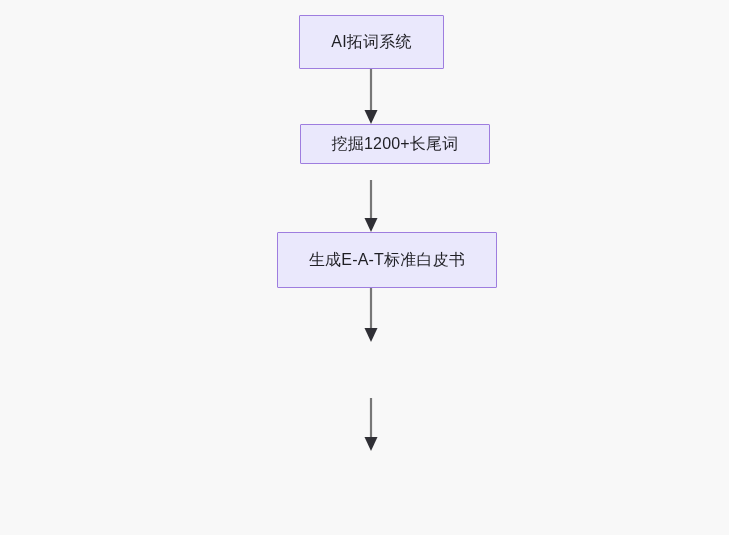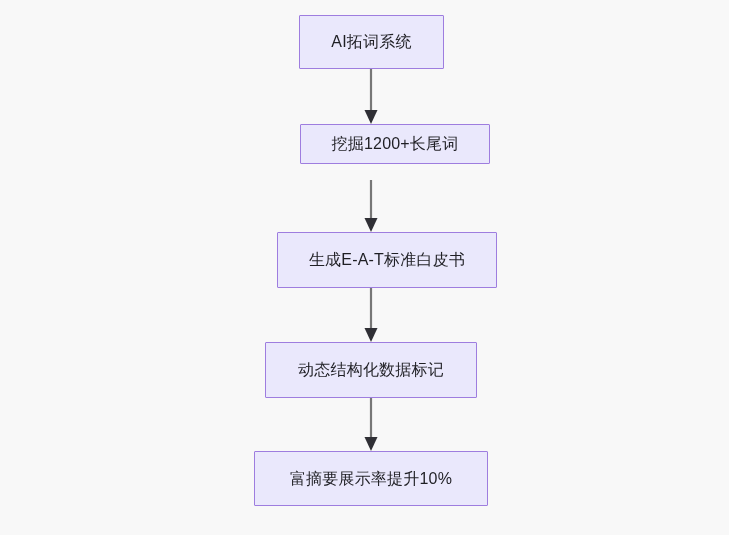--- a/index.html
+++ b/index.html
@@ -82,21 +82,15 @@
   </div>
 
   <div class="node" style="left:276px; top:124px; width:190px; height:40px;margin-left:24px;">
     <span class="node-label">挖掘1200+长尾词</span>
   </div>
 
   <div class="node" style="left:277px; top:232px; width:220px; height:56px;">
     <span class="node-label">生成E-A-T标准白皮书</span>
   </div>
 
-  <div class="node" style="left:265px; top:342px; width:212px; height:56px;">
-    <span class="node-label">动态结构化数据标记</span>
-  </div>
 
-  <div class="node" style="left:254px; top:451px; width:234px; height:55px;">
-    <span class="node-label">富摘要展示率提升10%</span>
-  </div>
 
 </div>
 
 </body></html>

